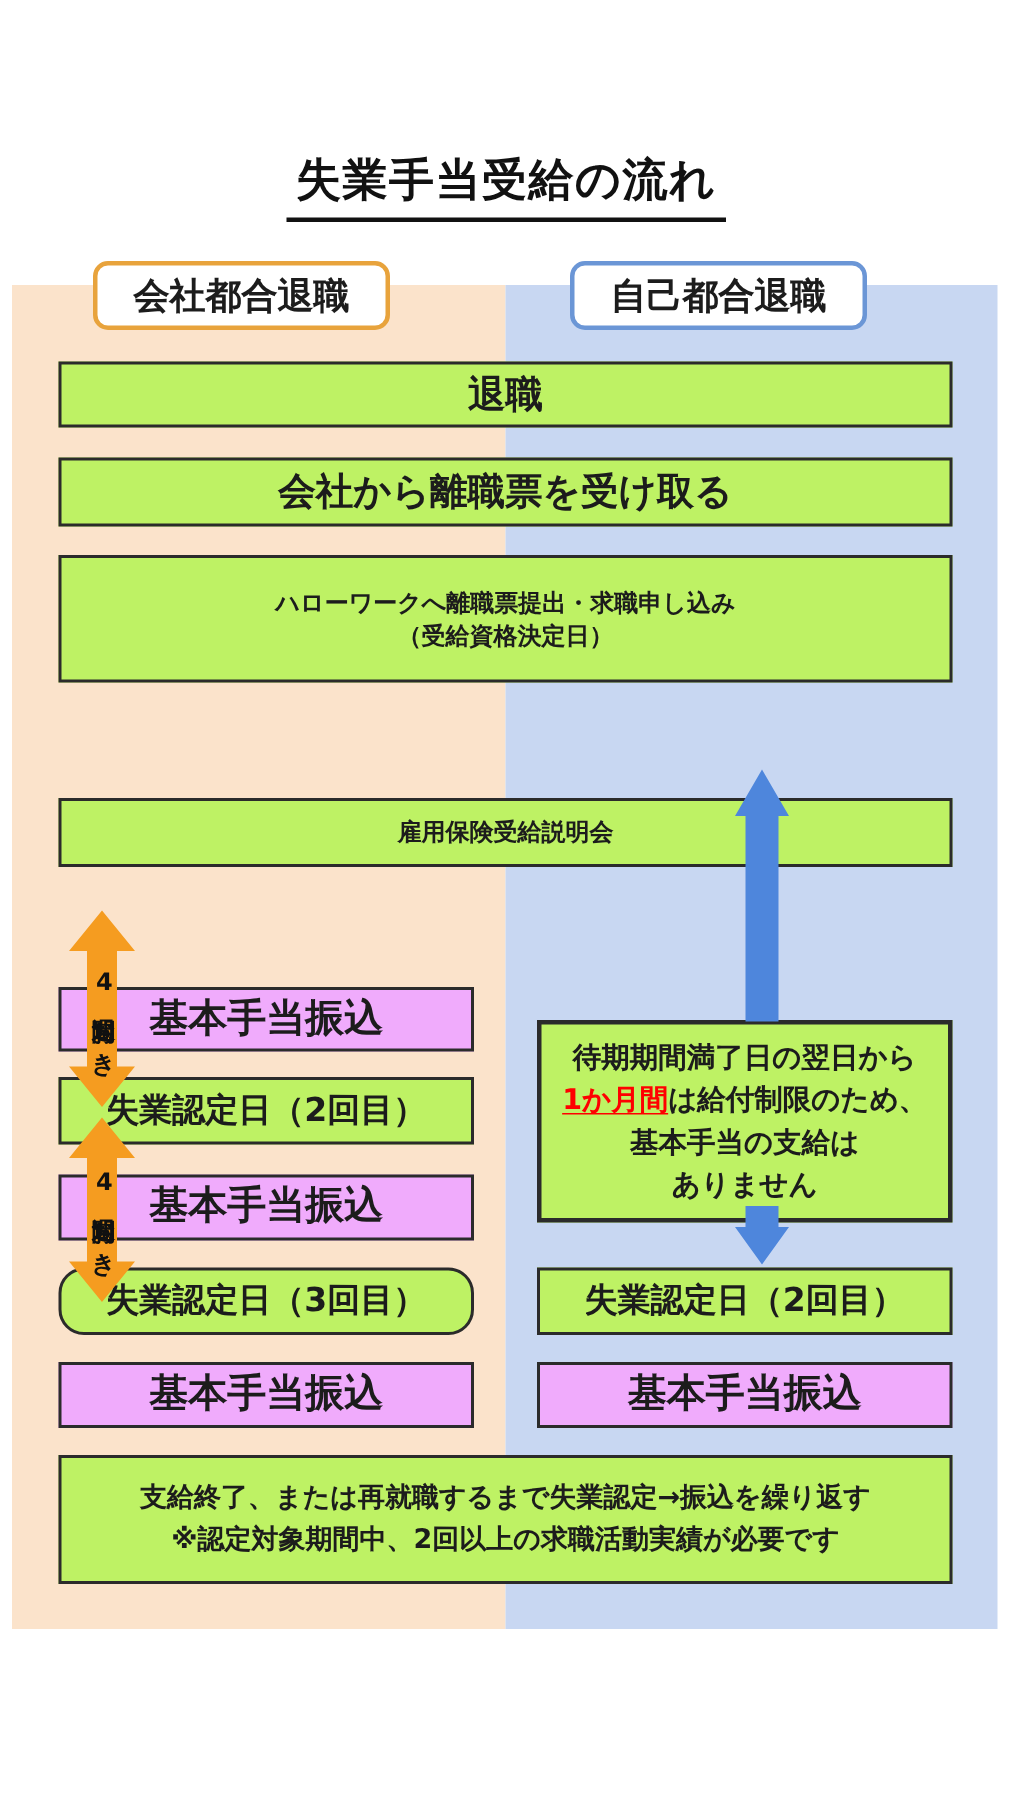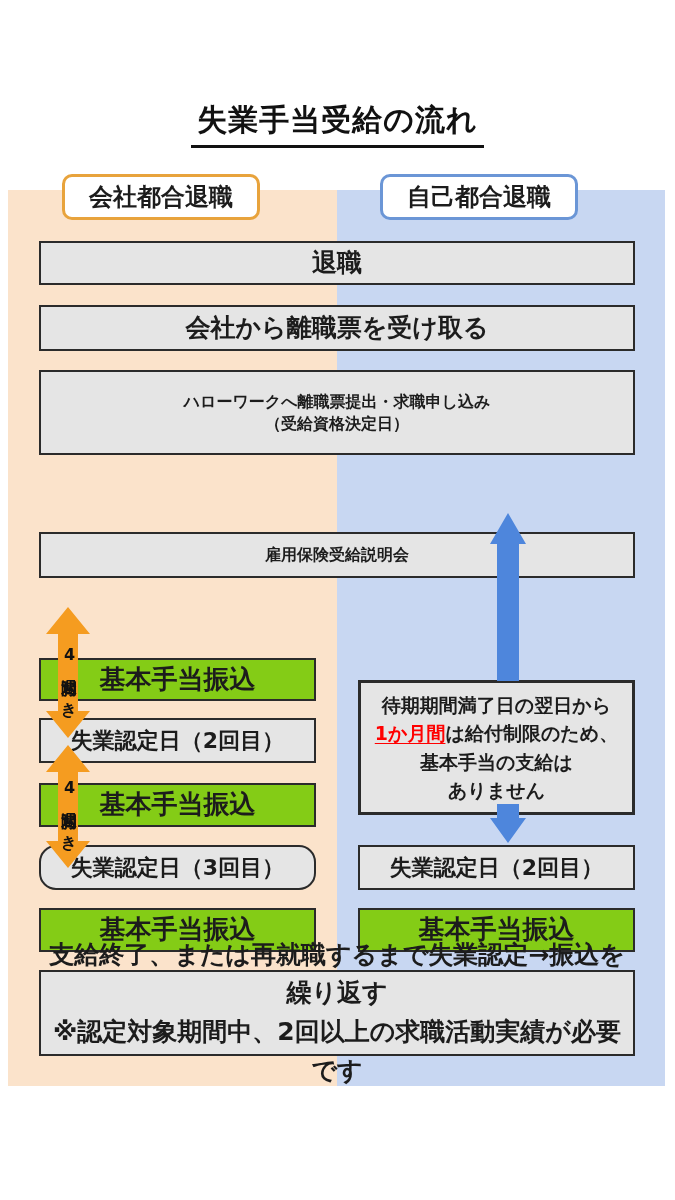--- a/index.html
+++ b/index.html
@@ -21,37 +21,37 @@
   
   .hdr{
     top:174px;width:198px;height:46px;background:#ffffff;border-radius:10px;
     display:flex;align-items:center;justify-content:center;
     font-size:24px;font-weight:bold;z-index:2;
   }
   .hdr.left{left:62px;border:3px solid #E8A33C;}
   .hdr.right{left:380px;border:3px solid #6B96D6;}
   
   .box{
-    background:#e5e5e5;border:2px solid #2B2B2B;z-index:1;
+    background:#bef264;border:2px solid #2B2B2B;z-index:1;
     display:flex;flex-direction:column;align-items:center;justify-content:center;
     font-weight:bold;text-align:center;line-height:1.35;
   }
   .wide{left:39px;width:596px;}
   .colL{left:39px;width:277px;}
   .colR{left:358px;width:277px;}
-  .pay{background:#84cc16;font-size:26px;}
+  .pay{background:#f0abfc;font-size:26px;}
   .cert{font-size:22px;}
   .f25{font-size:25px;}
   .f24{font-size:16px;}
   .note{
     top:680px;height:135px;border:3px solid #2B2B2B;
     font-size:19px;line-height:1.5;z-index:1;
   }
   .note .hl{color:#FF0000;text-decoration:underline;text-underline-offset:3px;}
-  .footer{top:970px;height:86px;font-size:25px;line-height:1.55;}
+  .footer{top:970px;height:86px;font-size:18px;line-height:1.55;}
   
   #arrows{position:absolute;top:0;left:0;z-index:5;pointer-events:none;}
   
   .vlabel{
     writing-mode:vertical-rl;text-orientation:upright;
     font-size:16px;font-weight:bold;color:#111;letter-spacing:2px;
     left:60px;width:18px;z-index:6;text-align:center;line-height:18px;
   }
   .vlabel.one{top:620px;height:116px;}
   .vlabel.two{top:757px;height:108px;}

